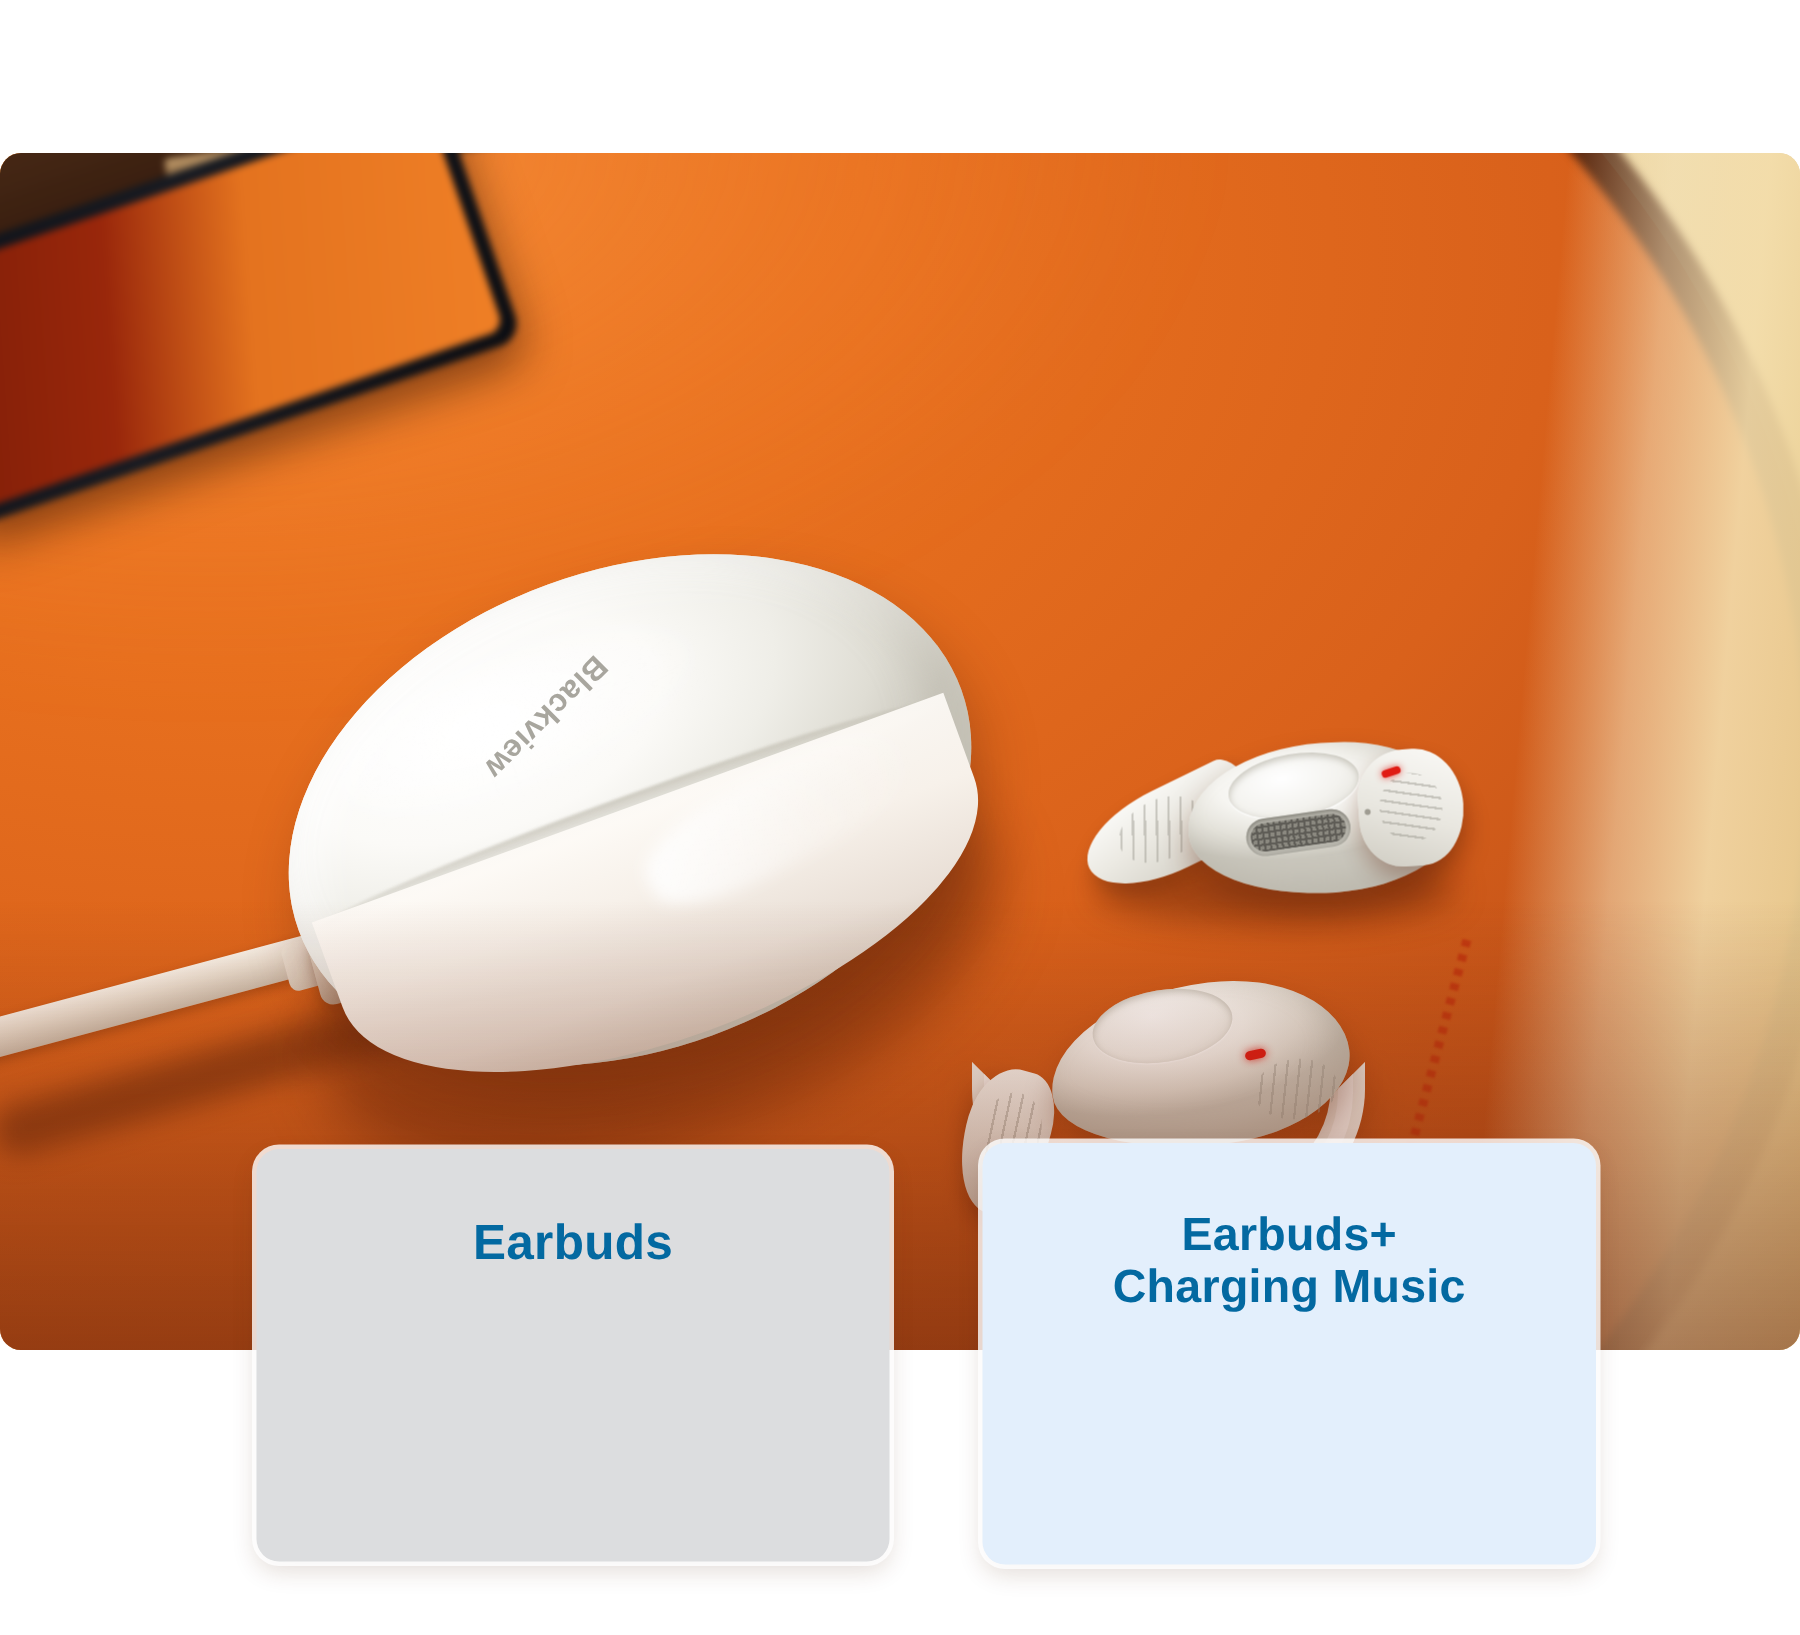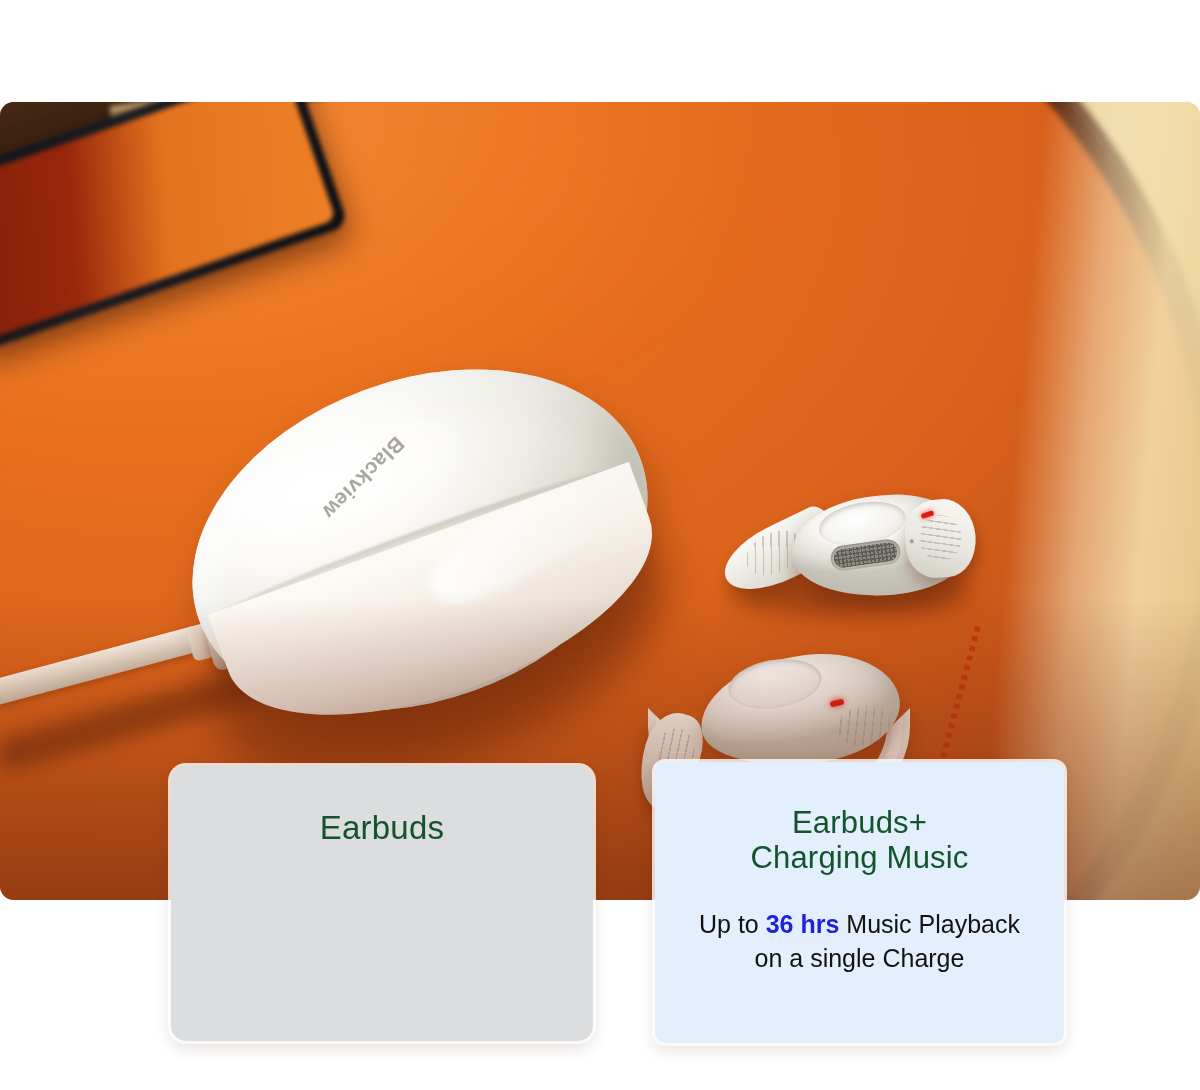--- a/index.html
+++ b/index.html
@@ -286,24 +286,24 @@
     box-shadow:0 0 0 3px rgba(255,255,255,.80), 0 6px 16px rgba(80,40,15,.16);
     display:flex;flex-direction:column;align-items:center;
     box-sizing:border-box;
   }
   .card-left{
     left:171px;top:766px;width:422px;height:275px;
     background:#dcdddf;padding:44px 26px 0 26px;
   }
   .card-right{
     left:655px;top:762px;width:409px;height:281px;
-    background:#e3effc;padding:44px 20px 0 20px;border-radius:10px;
+    background:#e3effc;padding:44px 20px 0 20px;
   }
   .card-title{
-    color:#14532d;font-weight:400;font-size:32px;line-height:1.12;
+    color:#0369a1;font-weight:700;font-size:32px;line-height:1.12;
     text-align:center;letter-spacing:.2px;margin:0;
   }
   .card-left .card-title{font-size:33px;}
   .card-right .card-title{font-size:31px;}
   .card-desc{
     color:#121212;font-size:25px;line-height:1.36;text-align:center;
     font-weight:500;margin:0;
   }
   .card-left .card-desc{margin-top:44px;max-width:330px;}
   .card-right .card-desc{margin-top:32px;max-width:330px;}
@@ -369,14 +369,13 @@
 
   <div class="table-shadow-bottom"></div>
 </div>
 
 <div class="card card-left">
   <h2 class="card-title">Earbuds</h2>
 </div>
 
 <div class="card card-right">
   <h2 class="card-title"><span>Earbuds+</span><br><span>Charging Music</span></h2>
-  <p class="card-desc"><span>Up to </span><span class="hl">36 hrs</span><span> Music Playback on a single Charge</span></p>
 </div>
 
 </body></html>

